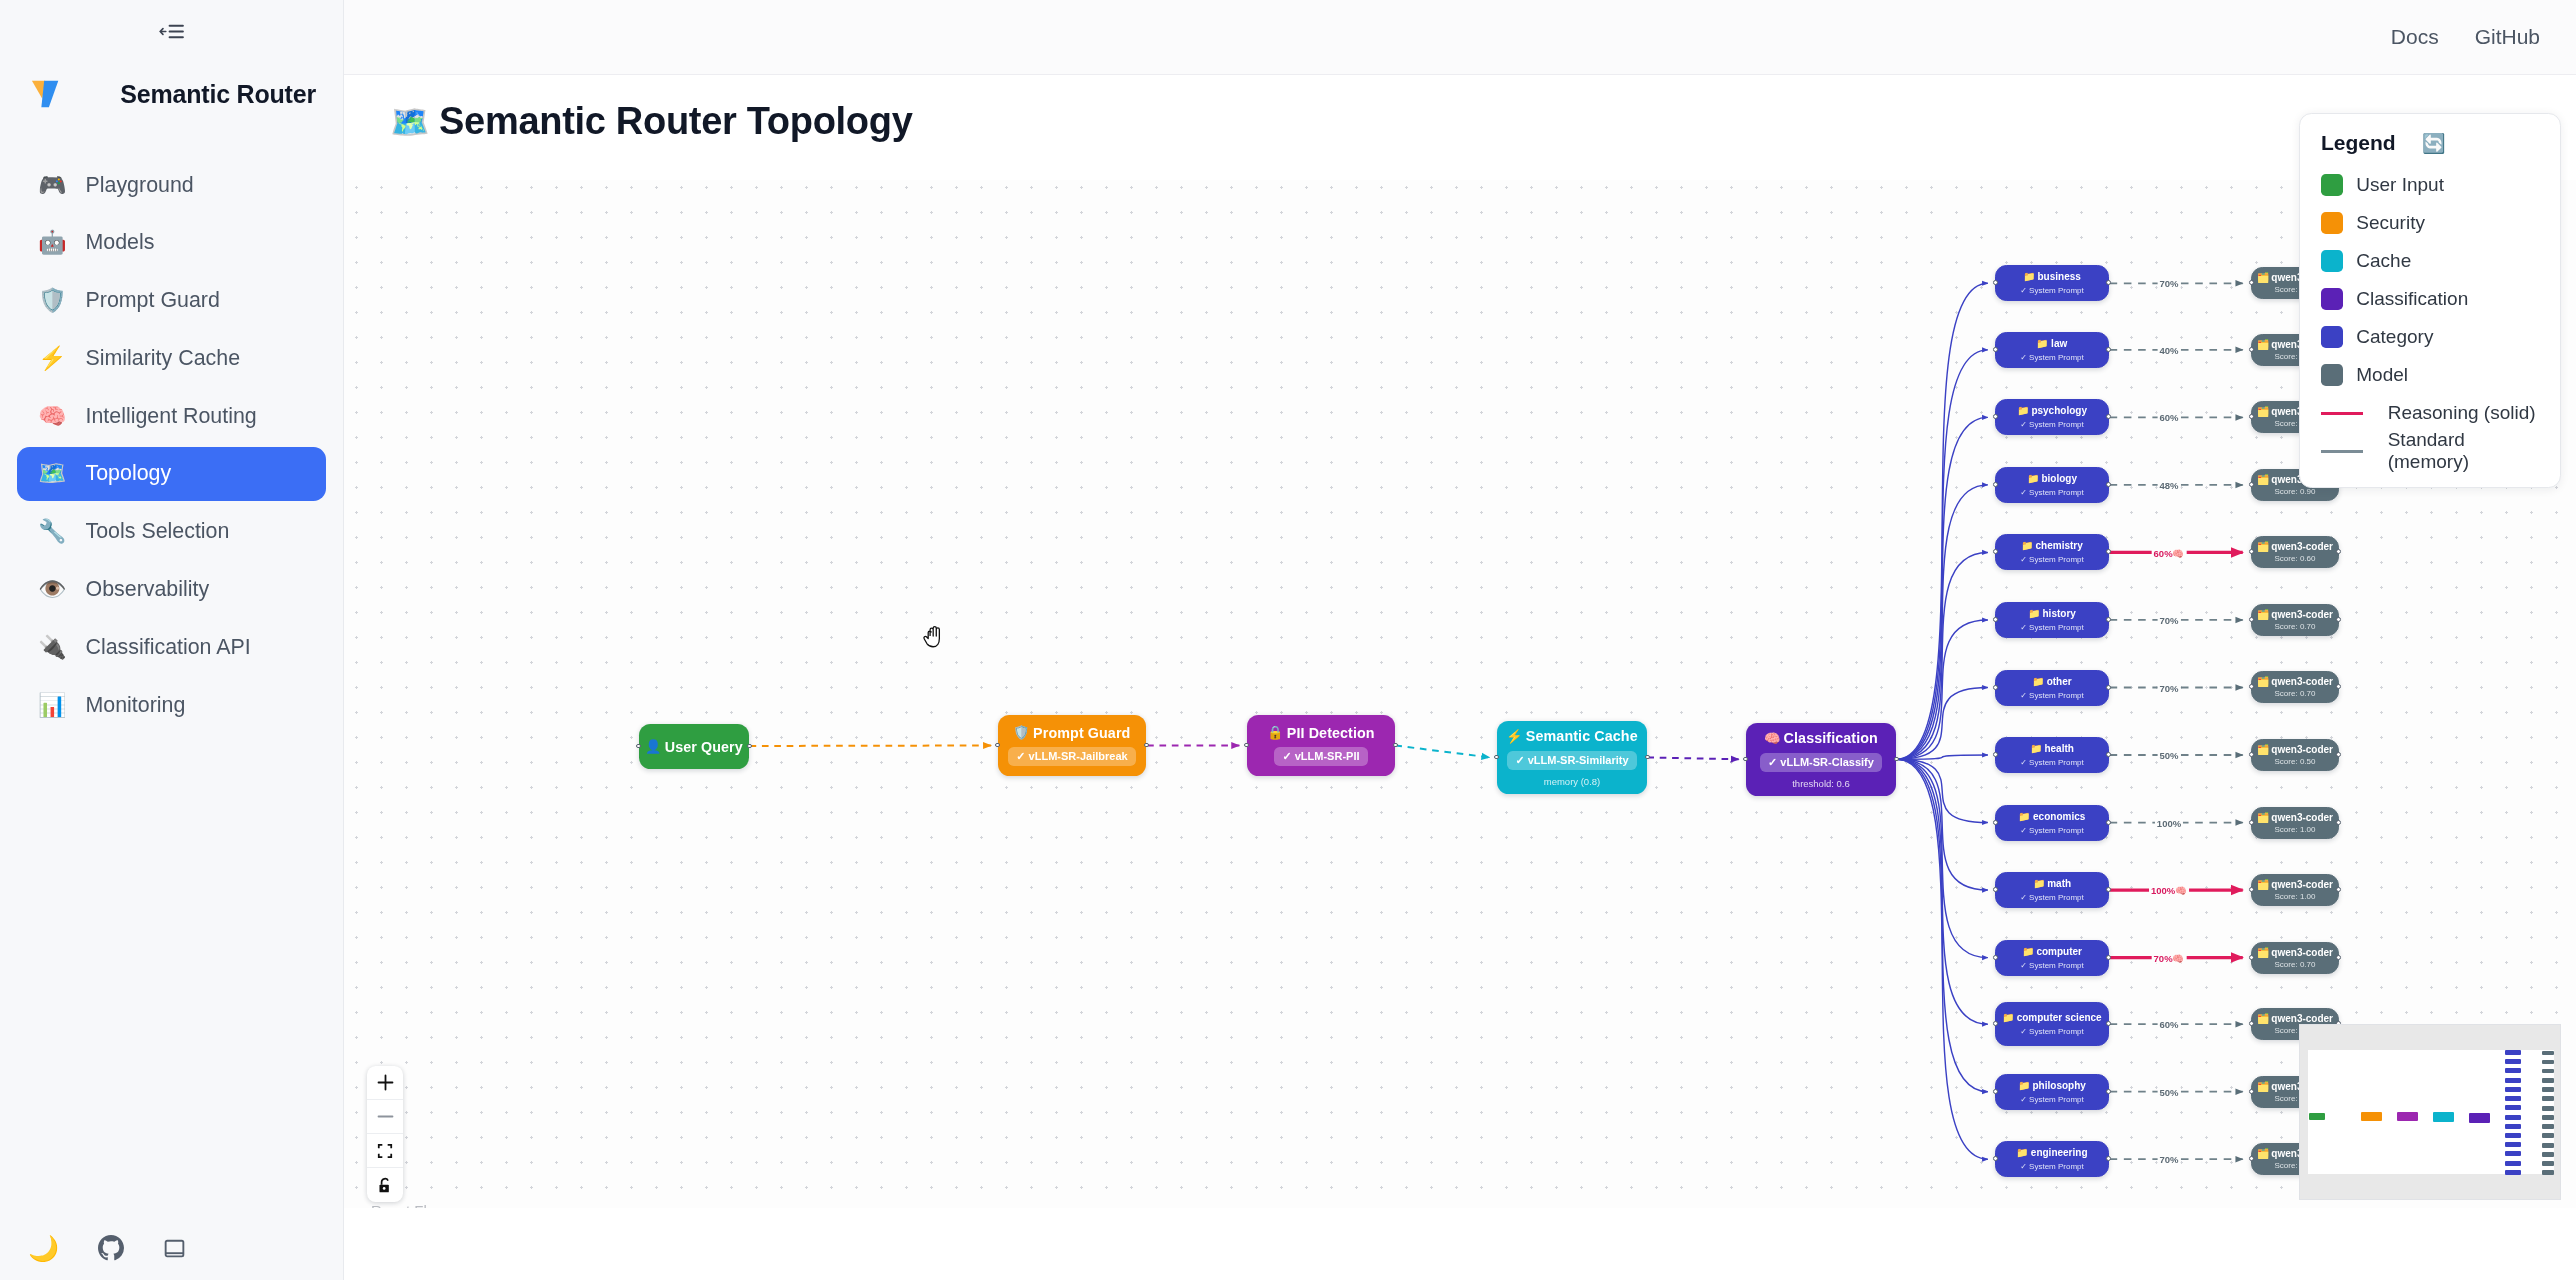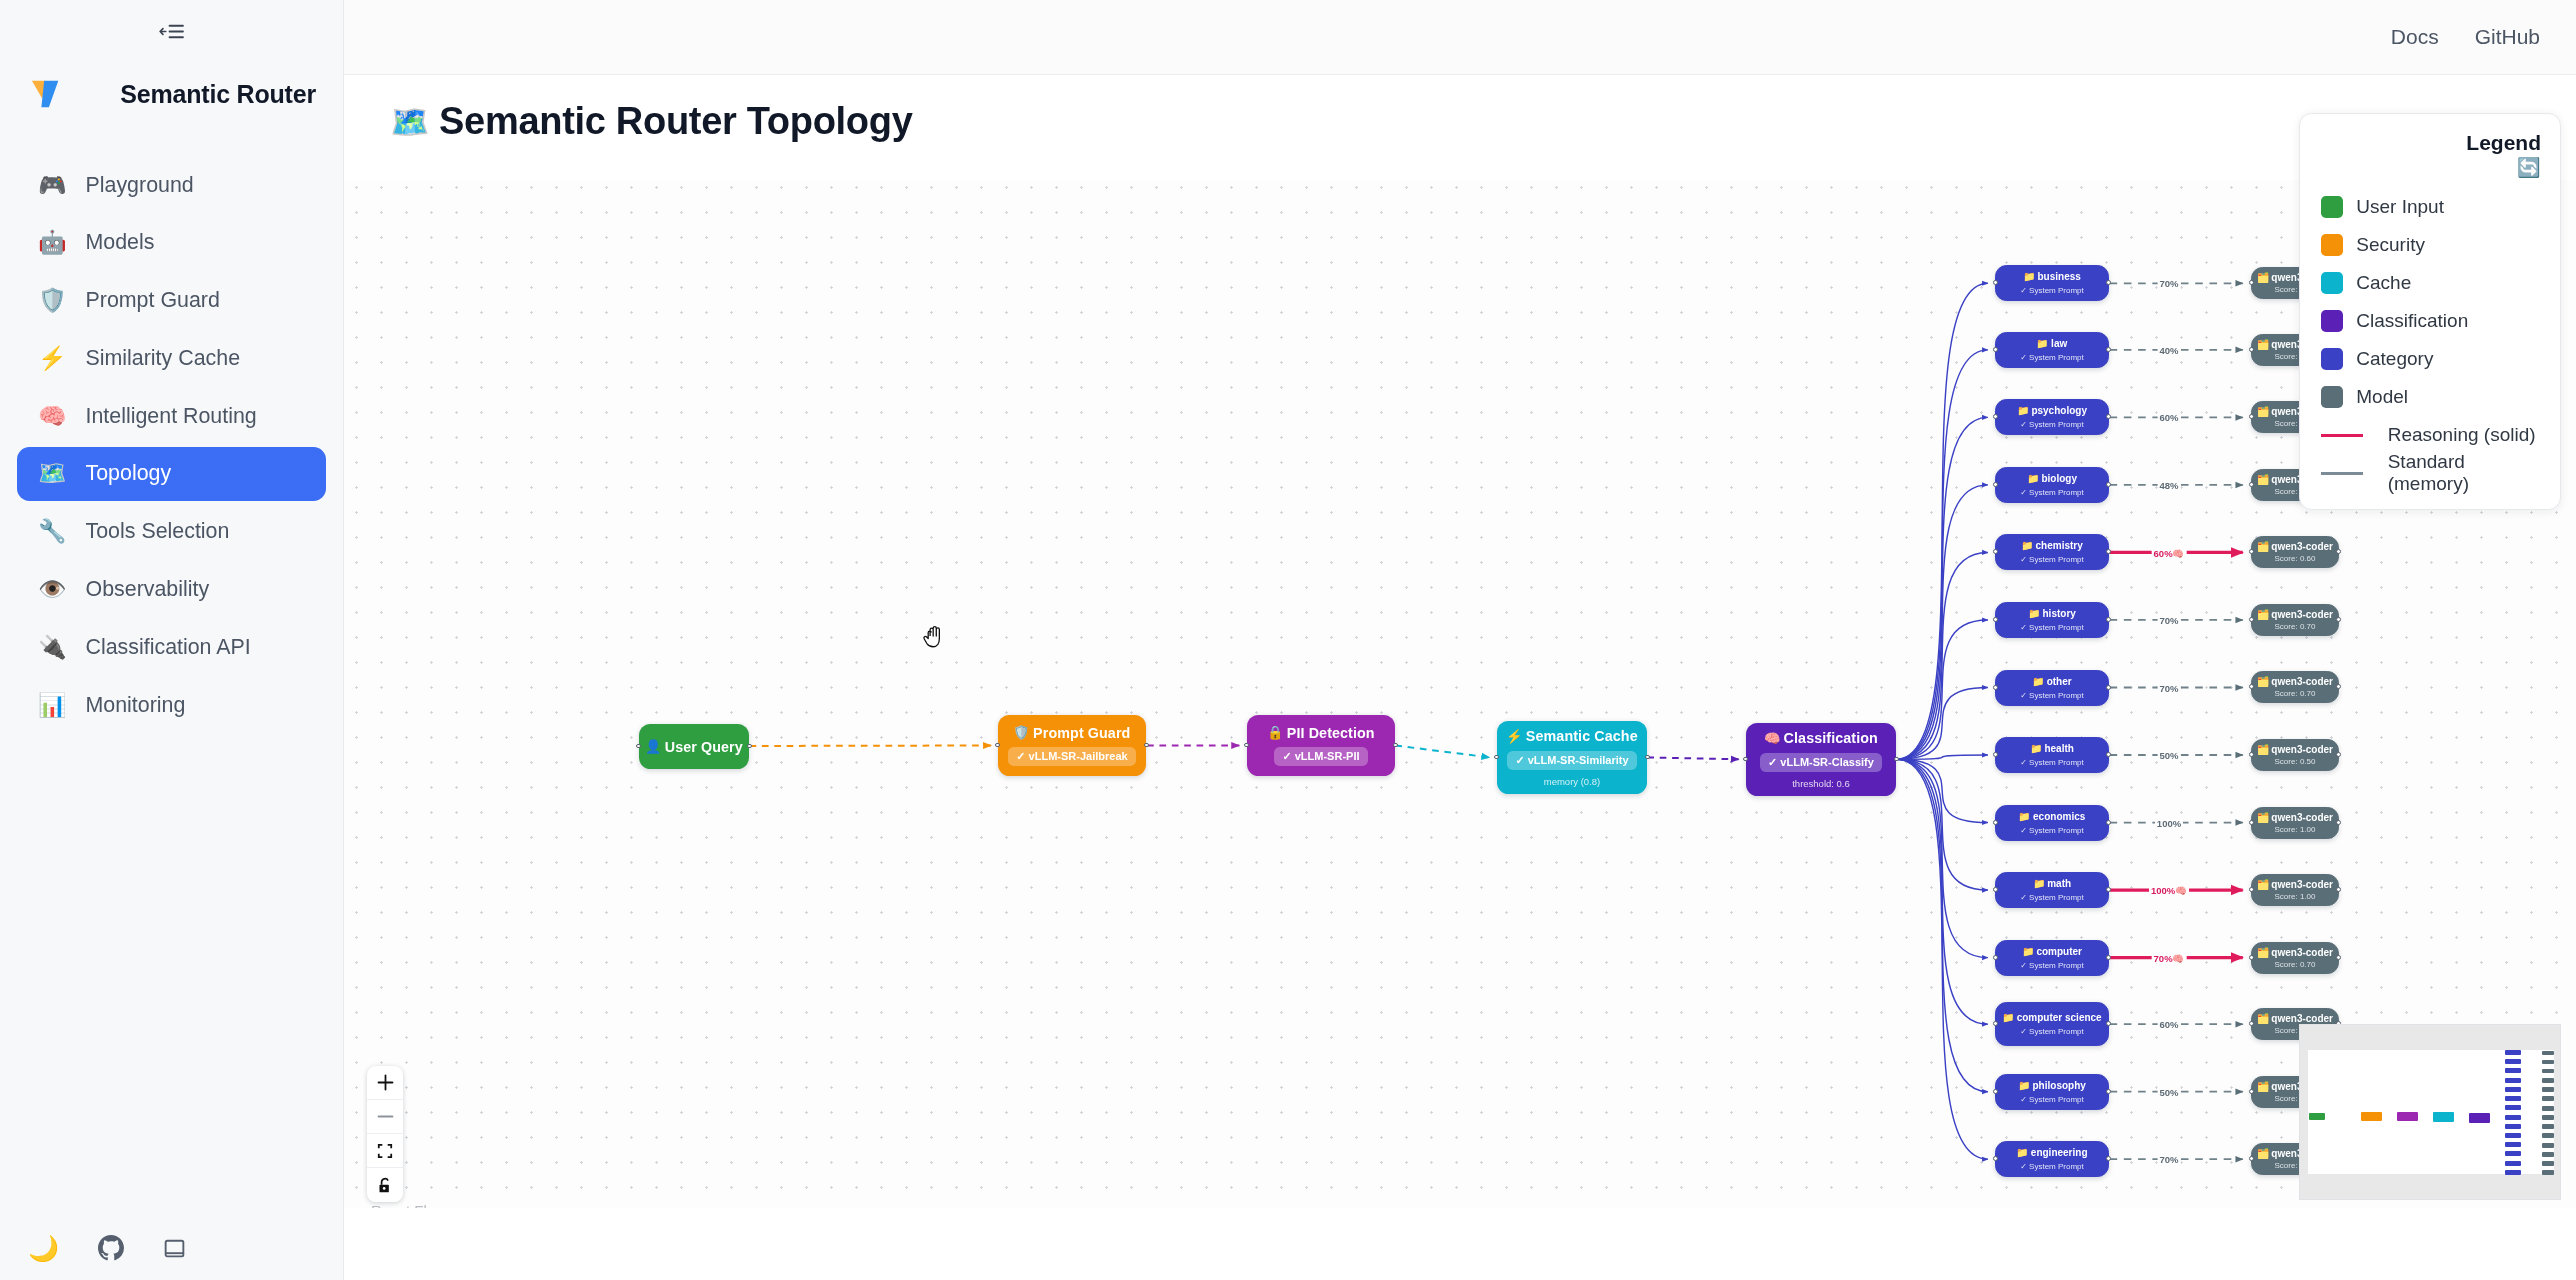--- a/index.html
+++ b/index.html
@@ -115,21 +115,21 @@
   .edge-label.reasoning { color:#d81a5f; }
   .edge-label .el-emoji { font-size:9.5px; }
 
   
   .legend {
     position:absolute; right:15px; top:38px; width:262px;
     background:#ffffff; border:1px solid #e6e8ec; border-radius:12.4px;
     padding:17px 19px 17px 21px; z-index:10;
     box-shadow:0 1.9px 9.5px rgba(15,23,42,.07);
   }
-  .legend-head { display:flex; align-items:flex-end; gap:3px; margin-bottom:11.4px;flex-direction:column; }
+  .legend-head { display:flex; align-items:center; gap:27px; margin-bottom:11.4px; }
   .legend-title { font-size:21px; font-weight:700; color:#111827; }
   .legend-reset { font-size:19px; cursor:pointer; line-height:1; }
   .legend-row { display:flex; align-items:center; gap:13.3px; height:38px; }
   .sw { width:22px; height:22px; border-radius:4.8px; flex:0 0 22px; }
   .legend-row .lg-label { font-size:19px; color:#303843; }
   .legend-row.line .ln { width:42px; height:2.9px; flex:0 0 42px; margin-left:0; }
   .legend-row.line .lg-label { margin-left:11.4px; }
 
   
   .controls {

